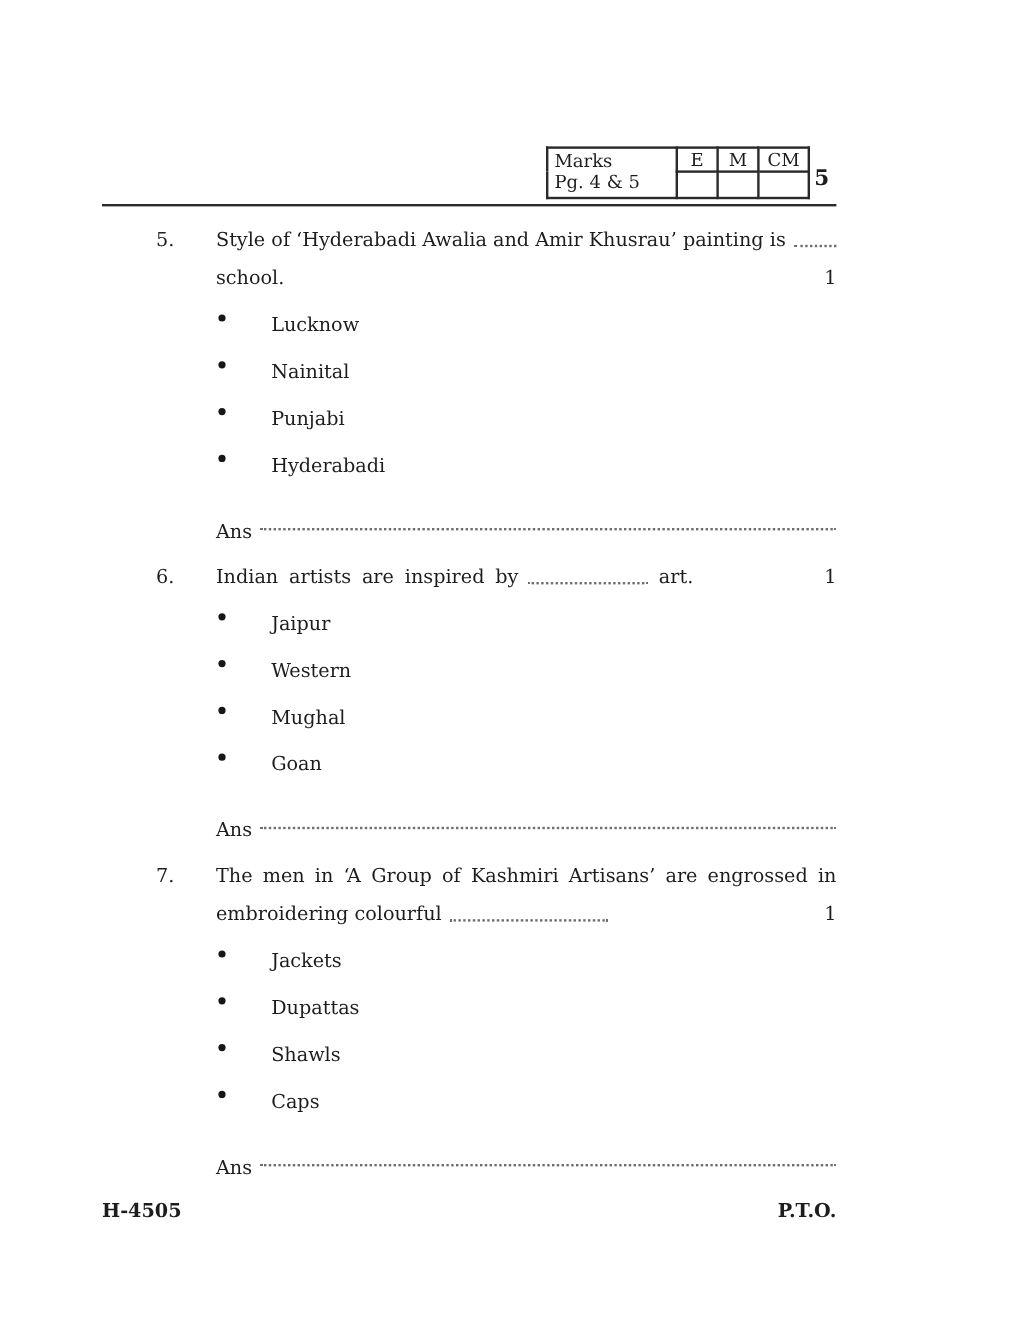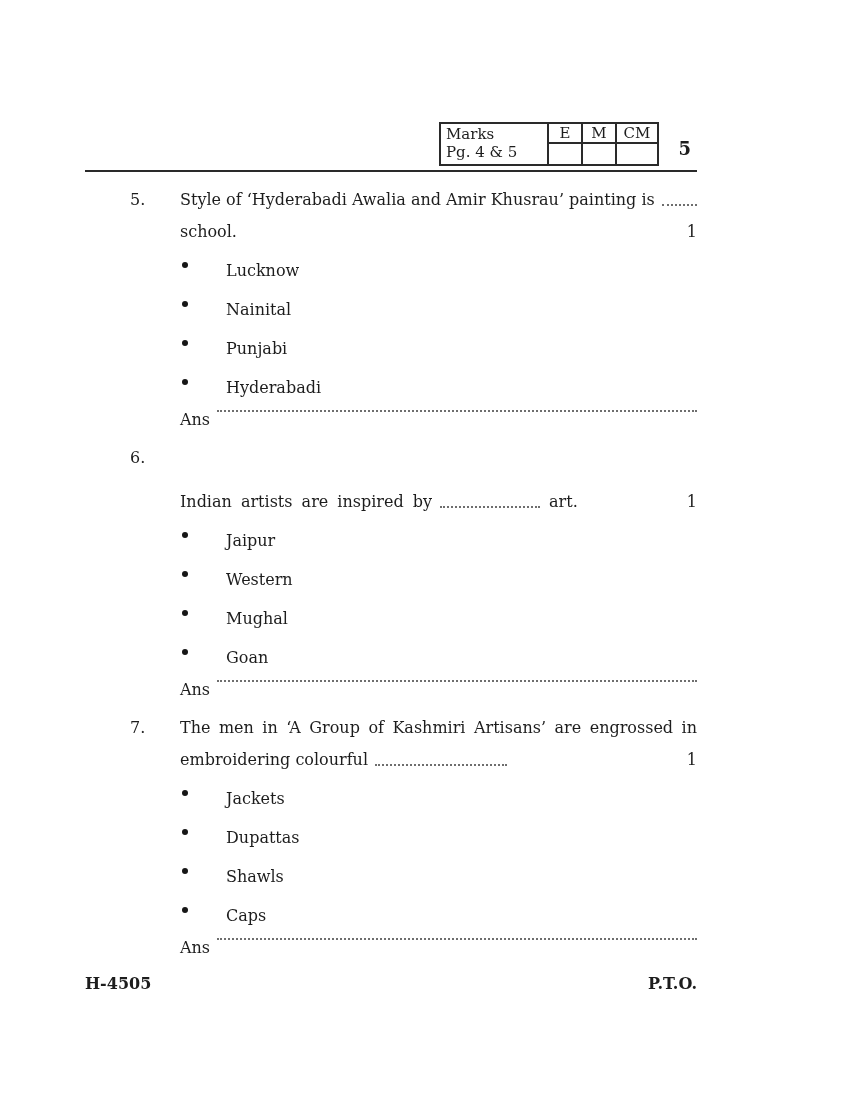--- a/index.html
+++ b/index.html
@@ -10,21 +10,21 @@
     color: #1d1d1d;
     font-size: 16px;
     overflow: hidden;
   }
   .page { position: relative; width: 850px; height: 1100px; }
   .content { margin-left: 85px; width: 612px; }
 
   
   .header { position: relative; height: 170px; border-bottom: 2px solid #2a2a2a; }
   .marks-table {
-    position: absolute; right: 38px; bottom: 4px;
+    position: absolute; right: 22px; bottom: 4px;
     border-collapse: collapse; font-size: 15px; line-height: 18px;
   }
   .marks-table td {
     border: 2px solid #2a2a2a; padding: 0 4px;
     text-align: center; vertical-align: top;
   }
   .marks-table td.lbl { width: 96px; text-align: left; padding: 1px 5px; }
   .marks-table td.c-e, .marks-table td.c-m { width: 24px; }
   .marks-table td.c-cm { width: 32px; }
   .marks-table tr.empty td { height: 20px; }
@@ -39,27 +39,27 @@
   .q-body { flex: 1; min-width: 0; }
 
   .line { display: flex; align-items: flex-end; line-height: 20px; }
   .line.second { margin-top: 12px; }
   .leader { border-bottom: 2px dotted #6e6e6e; margin-bottom: 4px; flex: none; }
   .leader.fill { flex: 1; margin-left: 7px; }
   .leader.w100 { width: 100px; margin-left: 8px; }
   .leader.w132 { width: 132px; margin-left: 7px; }
   .after-blank { margin-left: 9px; }
   .mark { margin-left: auto; padding-left: 10px; }
-  .wide { word-spacing: 4px; margin-top: 44px; }
+  .wide { word-spacing: 4px; }
   .justify { text-align: justify; text-align-last: justify; line-height: 20px; }
 
   .opt { display: flex; margin-top: 19px; line-height: 20px; }
   .bullet { width: 6px; height: 6px; border-radius: 50%; background: #161616; margin: 1px 38px 0 2px; flex: none; }
 
-  .ans { display: flex; align-items: flex-start; margin-top: 12px; line-height: 20px; }
+  .ans { display: flex; align-items: center; margin-top: 35px; line-height: 20px; }
 
   
   .footer {
     display: flex; justify-content: space-between;
     margin-top: 16px; font-weight: 600; font-size: 16px; gap: 44px;
   }
 </style>
 </head>
 <body>
 

